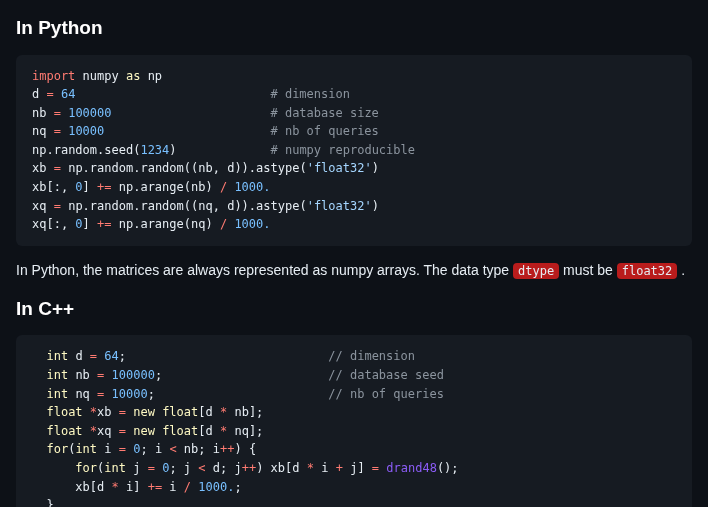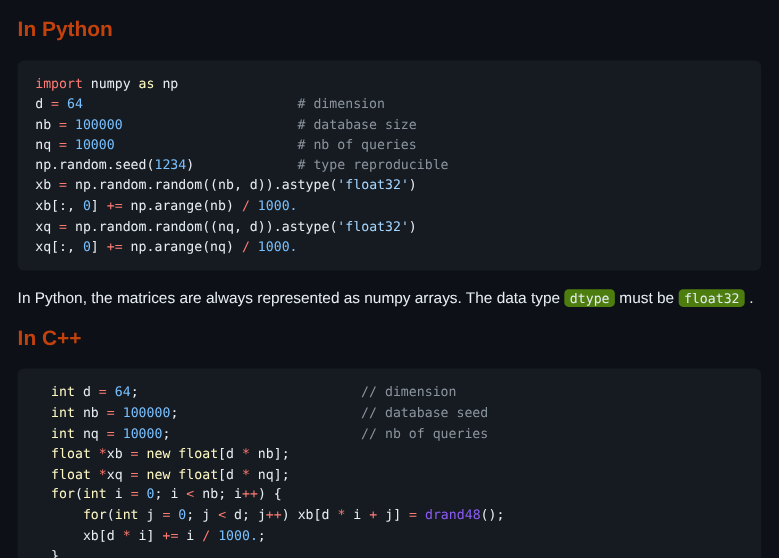--- a/index.html
+++ b/index.html
@@ -8,39 +8,39 @@
     background: #0d1117;
     color: #e6edf3;
     font-family: -apple-system, BlinkMacSystemFont, "Segoe UI", Helvetica, Arial, sans-serif;
     font-size: 14px;
     line-height: 1.5;
   }
   h3 {
     font-size: 19px;
     font-weight: 600;
     margin: 14px 0 12px 0;
-    color: #c2410c;
+    color: #ffffff;
   }
   .codeblock {
     background: #161b22;
     border-radius: 6px;
     padding: 12px 16px;
     overflow-x: auto;
     font-family: ui-monospace, SFMono-Regular, "SF Mono", Menlo, Consolas, monospace;
     font-size: 12px;
     line-height: 1.55;
     color: #e6edf3;
     white-space: pre;
   }
   p {
     margin: 14px 0;
     color: #e6edf3;
   }
   code.inline {
-    background: #4d7c0f;
+    background: #b91c1c;
     color: #e6edf3;
     font-family: ui-monospace, SFMono-Regular, "SF Mono", Menlo, Consolas, monospace;
     font-size: 12px;
     padding: 1px 5px;
     border-radius: 4px;
   }
   .k-imp { color: #ff7b72; text-align: center; }     
   .k-kw  { color: #fef9c3; }     
   .k-op  { color: #ff7b72; }     
   .k-num { color: #79c0ff; }     
@@ -51,21 +51,21 @@
 </style>
 </head>
 <body>
 
 <h3>In Python</h3>
 
 <div class="codeblock"><span class="k-imp">import</span> <span class="k-id">numpy</span> <span class="k-kw">as</span> <span class="k-id">np</span>
 <span class="k-id">d</span> <span class="k-op">=</span> <span class="k-num">64</span>                           <span class="k-cmt"># dimension</span>
 <span class="k-id">nb</span> <span class="k-op">=</span> <span class="k-num">100000</span>                      <span class="k-cmt"># database size</span>
 <span class="k-id">nq</span> <span class="k-op">=</span> <span class="k-num">10000</span>                       <span class="k-cmt"># nb of queries</span>
-<span class="k-id">np</span>.<span class="k-id">random</span>.<span class="k-id">seed</span>(<span class="k-num">1234</span>)             <span class="k-cmt"># type reproducible</span>
+<span class="k-id">np</span>.<span class="k-id">random</span>.<span class="k-id">seed</span>(<span class="k-num">1234</span>)             <span class="k-cmt"># numpy reproducible</span>
 <span class="k-id">xb</span> <span class="k-op">=</span> <span class="k-id">np</span>.<span class="k-id">random</span>.<span class="k-id">random</span>((<span class="k-id">nb</span>, <span class="k-id">d</span>)).<span class="k-id">astype</span>(<span class="k-str">'float32'</span>)
 <span class="k-id">xb</span>[:, <span class="k-num">0</span>] <span class="k-op">+=</span> <span class="k-id">np</span>.<span class="k-id">arange</span>(<span class="k-id">nb</span>) <span class="k-op">/</span> <span class="k-num">1000.</span>
 <span class="k-id">xq</span> <span class="k-op">=</span> <span class="k-id">np</span>.<span class="k-id">random</span>.<span class="k-id">random</span>((<span class="k-id">nq</span>, <span class="k-id">d</span>)).<span class="k-id">astype</span>(<span class="k-str">'float32'</span>)
 <span class="k-id">xq</span>[:, <span class="k-num">0</span>] <span class="k-op">+=</span> <span class="k-id">np</span>.<span class="k-id">arange</span>(<span class="k-id">nq</span>) <span class="k-op">/</span> <span class="k-num">1000.</span></div>
 
 <p>
   <span>In Python, the matrices are always represented as numpy arrays. The data type </span><code class="inline">dtype</code><span> must be </span><code class="inline">float32</code><span> .</span>
 </p>
 
 <h3>In C++</h3>

